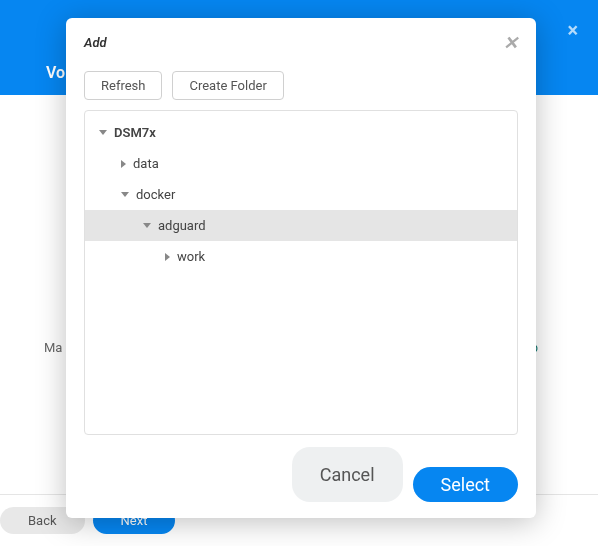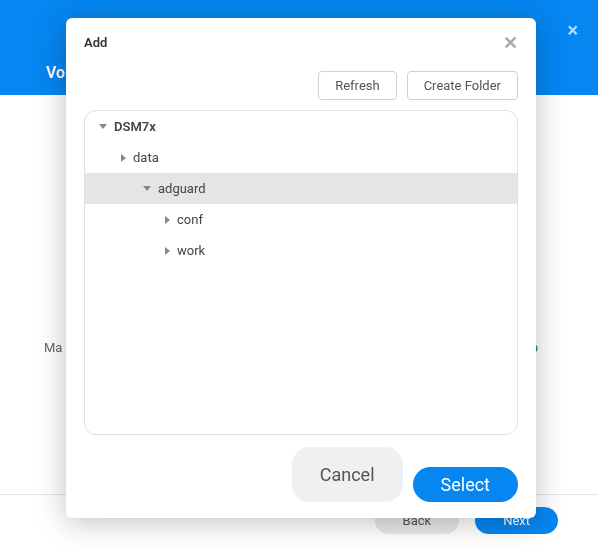--- a/index.html
+++ b/index.html
@@ -3,31 +3,31 @@
 <meta charset="utf-8">
 <style>
   * { box-sizing: border-box; margin: 0; padding: 0; font-family: -apple-system, BlinkMacSystemFont, "Segoe UI", Roboto, Helvetica, Arial, sans-serif; }
   body { width: 598px; height: 546px; background: #fff; position: relative; overflow: hidden; }
   .bg-header { position: absolute; top: 0; left: 0; right: 0; height: 95px; background: #0686f1; }
   .bg-title { position: absolute; top: 9px; left: 18px; color: rgba(255,255,255,0.7); font-size: 13px; }
   .bg-close { position: absolute; top: 18px; right: 20px; color: rgba(255,255,255,0.7); font-size: 20px; font-weight: bold; cursor: pointer; }
   .bg-section { position: absolute; top: 63px; left: 46px; color: #fff; font-size: 16px; font-weight: 600; }
   .bg-text-left { position: absolute; top: 340px; left: 44px; color: #666; font-size: 13px; }
   .bg-text-right { position: absolute; top: 340px; right: 60px; color: #0f766e; font-size: 13px; }
-  .bg-footer { position: absolute; bottom: 0; left: 0; right: 0; height: 52px; border-top: 1px solid #e5e5e5; display: flex; justify-content: flex-end; align-items: center; padding-right: 40px; gap: 16px; }
+  .bg-footer { position: absolute; bottom: 0; left: 0; right: 0; height: 52px; border-top: 1px solid #e5e5e5; display: flex; justify-content: flex-start; align-items: center; padding-right: 64px; gap: 8px; }
   .bg-btn { padding: 6px 28px; border-radius: 18px; font-size: 13px; border: none; cursor: pointer; }
   .bg-btn.back { background: #e8e8e8; color: #555; }
   .bg-btn.next { background: #0686f1; color: #fff; }
   .modal { position: absolute; top: 18px; left: 66px; width: 470px; height: 500px; background: #fff; border-radius: 6px; box-shadow: 0 4px 30px rgba(0,0,0,0.25); display: flex; flex-direction: column; }
-  .modal-header { display: flex; justify-content: space-between; align-items: center; padding: 14px 18px 14px 18px; }
+  .modal-header { display: flex; justify-content: space-between; align-items: center; padding: 14px 18px 14px 18px; font-style: italic; }
   .modal-title { font-size: 13px; font-weight: 600; color: #333; }
   .modal-close { font-size: 18px; color: #aaa; cursor: pointer; font-weight: bold; }
-  .toolbar { padding: 4px 18px 10px 18px; display: flex; gap: 10px; justify-content: flex-end; }
+  .toolbar { padding: 4px 18px 10px 18px; display: flex; gap: 10px; }
   .tb-btn { padding: 6px 16px; border: 1px solid #d0d0d0; border-radius: 4px; background: #fff; color: #555; font-size: 13px; cursor: pointer; }
-  .tree-container { flex: 1; margin: 0 18px 0 18px; border: 1px solid #e0e0e0; border-radius: 12px; overflow-y: auto; padding: 0 0; }
+  .tree-container { flex: 1; margin: 0 18px 0 18px; border: 1px solid #e0e0e0; border-radius: 4px; overflow-y: auto; padding: 6px 0; }
   .tree-node { display: flex; align-items: center; height: 31px; font-size: 13px; color: #444; cursor: pointer; white-space: nowrap; }
   .tree-node.selected { background: #e5e5e5; }
   .tree-node.root { font-weight: 600; }
   .arrow { width: 0; height: 0; margin-right: 7px; display: inline-block; }
   .arrow.right { border-top: 4px solid transparent; border-bottom: 4px solid transparent; border-left: 5px solid #888; }
   .arrow.down { border-left: 4px solid transparent; border-right: 4px solid transparent; border-top: 5px solid #888; }
   .modal-footer { padding: 12px 18px 16px 18px; display: flex; justify-content: flex-end; gap: 10px; }
   .m-btn { padding: 7px 28px; border-radius: 18px; font-size: 18px; border: none; cursor: pointer; }
   .m-btn.cancel { background: #eef0f1; color: #555; }
   .m-btn.select { background: #0686f1; color: #fff; margin-top: 20px; }
@@ -57,27 +57,27 @@
   </div>
   <div class="tree-container" id="tree">
       <div class="tree-node root" style="padding-left: 14px;">
         <span class="arrow down"></span>
         <span>DSM7x</span>
       </div>
       <div class="tree-node" style="padding-left: 36px;">
         <span class="arrow right"></span>
         <span>data</span>
       </div>
+      <div class="tree-node" style="padding-left: 36px;">
+        <span class="arrow down"></span>
+        <span>docker</span>
+      </div>
       <div class="tree-node selected" style="padding-left: 58px;">
         <span class="arrow down"></span>
         <span>adguard</span>
-      </div>
-      <div class="tree-node" style="padding-left: 80px;">
-        <span class="arrow right"></span>
-        <span>conf</span>
       </div>
       <div class="tree-node" style="padding-left: 80px;">
         <span class="arrow right"></span>
         <span>work</span>
       </div>
     </div>
   <div class="modal-footer">
     <button class="m-btn cancel">Cancel</button>
     <button class="m-btn select">Select</button>
   </div>

